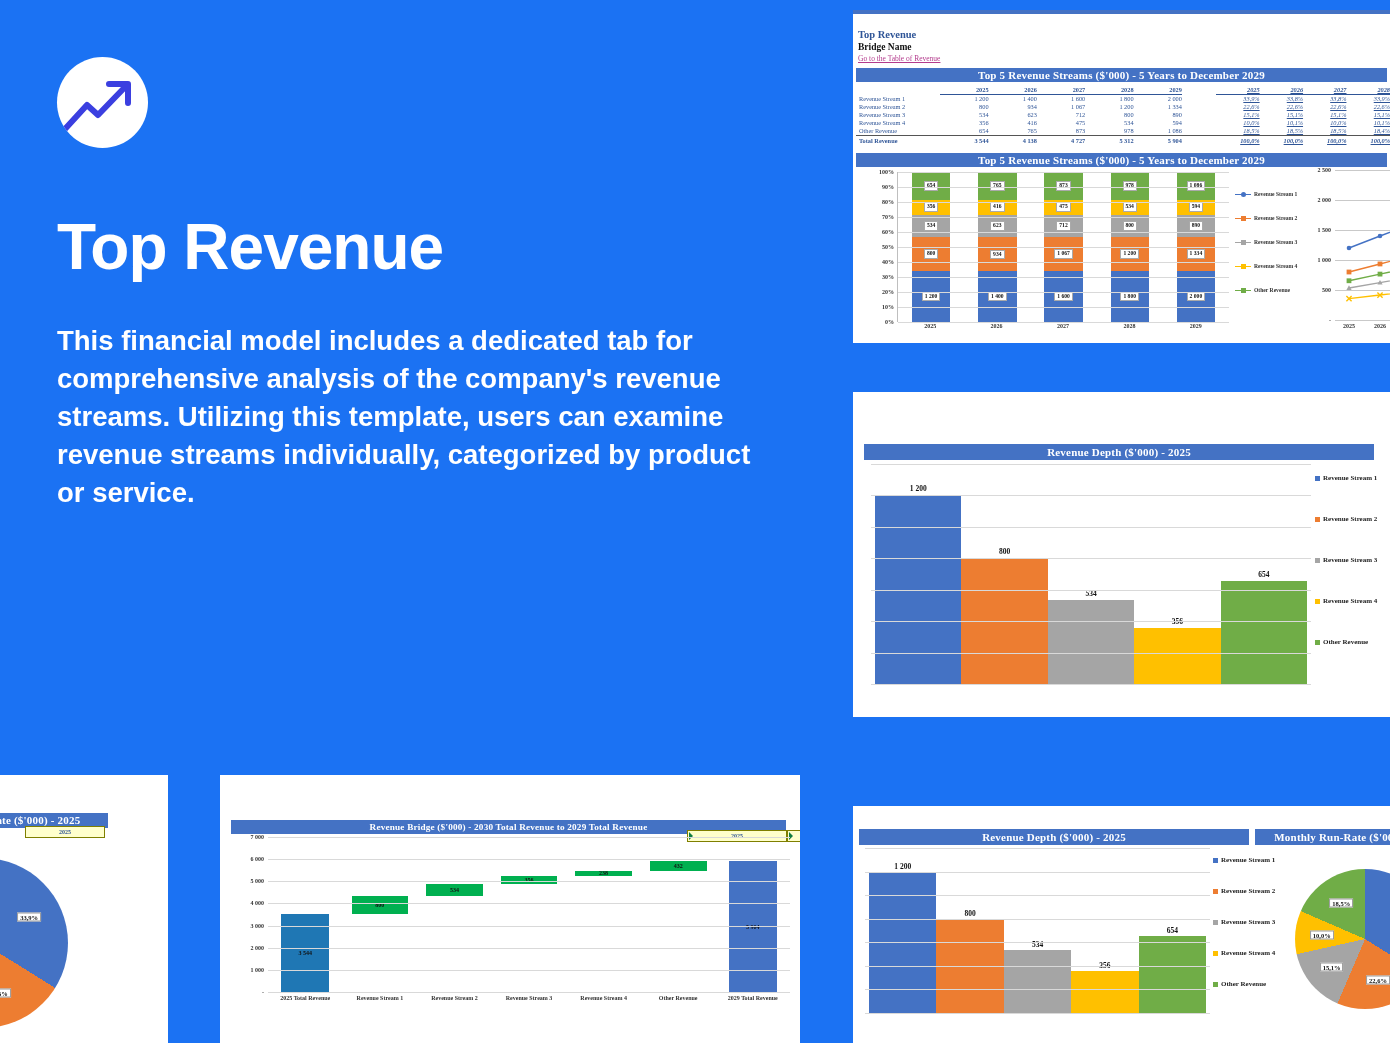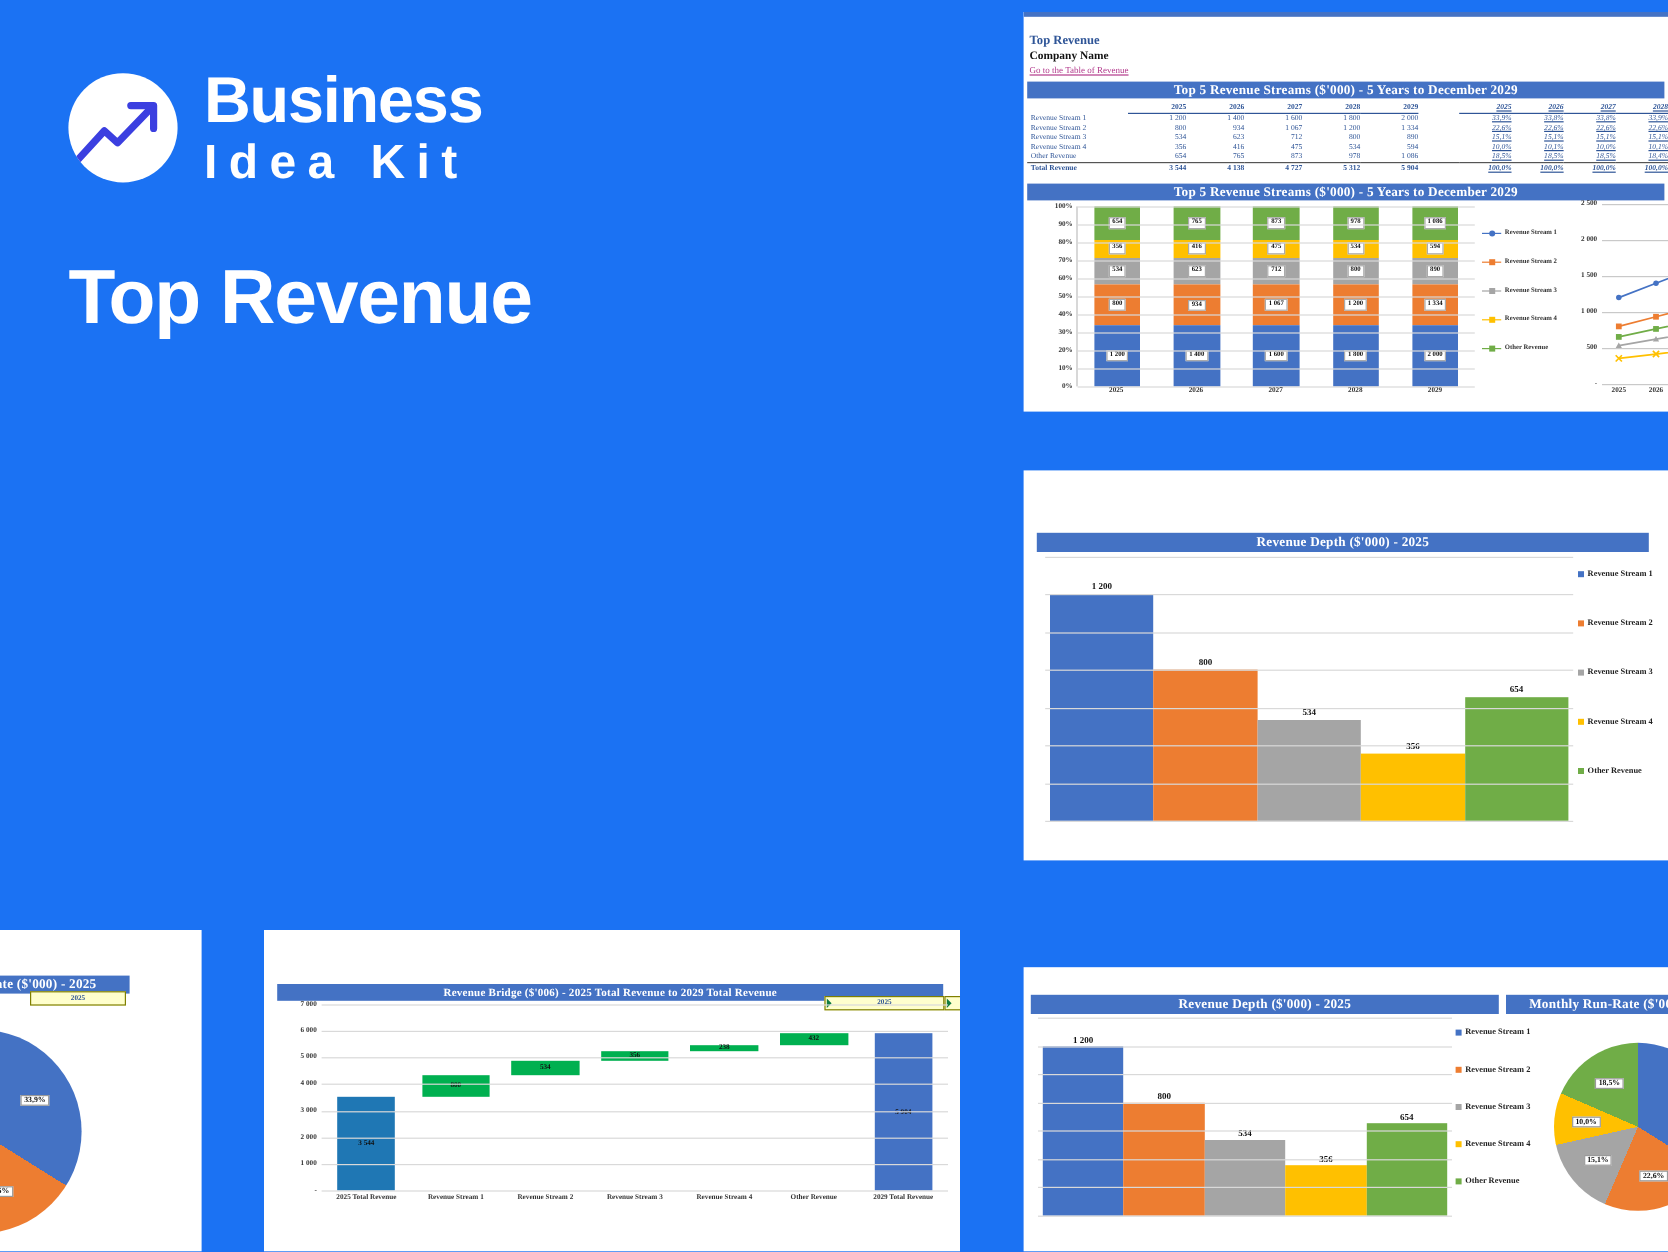--- a/index.html
+++ b/index.html
@@ -154,34 +154,31 @@
 
 <div id="promo">
 
   <div id="logo-row">
     <div id="logo-badge">
       <svg width="91" height="91" viewBox="0 0 91 91">
         <path d="M8 72 L30 48 L41 58 L70 28" fill="none" stroke="#3b3fe0" stroke-width="6" stroke-linecap="round" stroke-linejoin="round"></path>
         <path d="M52 27 L71 27 L71 46" fill="none" stroke="#3b3fe0" stroke-width="6" stroke-linecap="round" stroke-linejoin="round"></path>
       </svg>
     </div>
-    <div id="logo-words">
-      <div class="l1">Business</div>
-      <div class="l2">Idea Kit</div>
-    </div>
   </div>
 
   <div id="promo-title">Top Revenue</div>
+  <div id="promo-body">This financial model includes a dedicated tab for comprehensive analysis of the company's revenue streams. Utilizing this template, users can examine revenue streams individually, categorized by product or service.</div>
 </div>
 
 <div class="panel" id="panel-a">
   <div id="a-top-rule"></div>
 
   <div id="a-title">Top Revenue</div>
-  <div id="a-company">Company Name</div>
+  <div id="a-company">Bridge Name</div>
   <a href="#" id="a-toc">Go to the Table of Revenue</a>
 
   <div class="xl-hdr" id="a-hdr1">Top 5 Revenue Streams ($'000) - 5 Years to December 2029</div>
 
   <div id="a-table">
     <table>
       <tbody>
           <tr>
         <td class="lbl"></td>
         <td class="num yr">2025</td>
@@ -555,21 +552,21 @@
 <div class="panel" id="panel-c">
   <div class="xl-hdr" id="c-hdr" style="position:absolute; left:-4px; top:38px; width:172px; height:15px; font-size:11px; line-height:15px; text-align:center;">Run-Rate ($'000) - 2025</div>
   <div id="c-sel" style="position:absolute; left:85px; top:51px; width:80px; height:12px; background:#ffffcc; border:1px solid #7f7f00; display:flex; align-items:center; justify-content:center; font-size:6px; font-weight:bold; color:#2f5597; font-family:'Liberation Serif',serif;">2025</div>
   <div id="c-pie" class="pie" style="position: absolute; left: -42px; top: 83px; width: 170px; height: 170px; background: conic-gradient(rgb(68, 114, 196) 0deg, rgb(68, 114, 196) 121.918deg, rgb(237, 125, 49) 121.918deg, rgb(237, 125, 49) 203.197deg, rgb(165, 165, 165) 203.197deg, rgb(165, 165, 165) 257.502deg, rgb(255, 192, 0) 257.502deg, rgb(255, 192, 0) 293.467deg, rgb(112, 173, 71) 293.467deg, rgb(112, 173, 71) 360deg);">
       <div class="pie-lbl" style="left: 131.074px; top: 59.4176px;">33,9%</div>
       <div class="pie-lbl" style="left: 100.797px; top: 135.277px;">22,6%</div>
     </div>
 </div>
 
 <div class="panel" id="panel-d">
-  <div class="xl-hdr" id="wf-hdr">Revenue Bridge ($'006) - 2025 Total Revenue to 2029 Total Revenue</div>
+  <div class="xl-hdr" id="wf-hdr">Revenue Bridge ($'000) - 2030 Total Revenue to 2029 Total Revenue</div>
   <div id="wf-sel">
     <div class="cell">2025</div>
     <div class="cell">2029</div>
   </div>
   <div id="wf-axis">
       <div style="top: 155px;">-</div>
       <div style="top: 132.857px;">1 000</div>
       <div style="top: 110.714px;">2 000</div>
       <div style="top: 88.5714px;">3 000</div>
       <div style="top: 66.4286px;">4 000</div>

